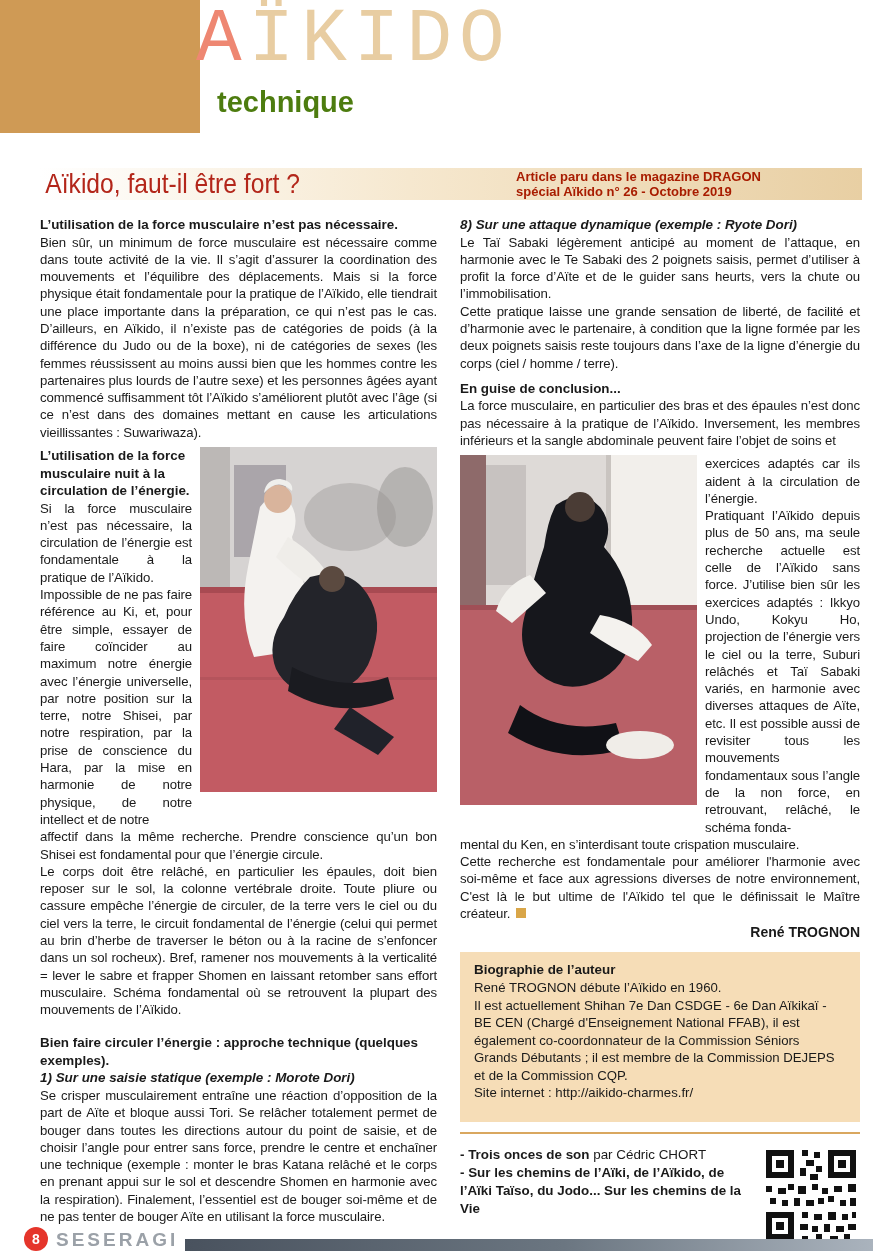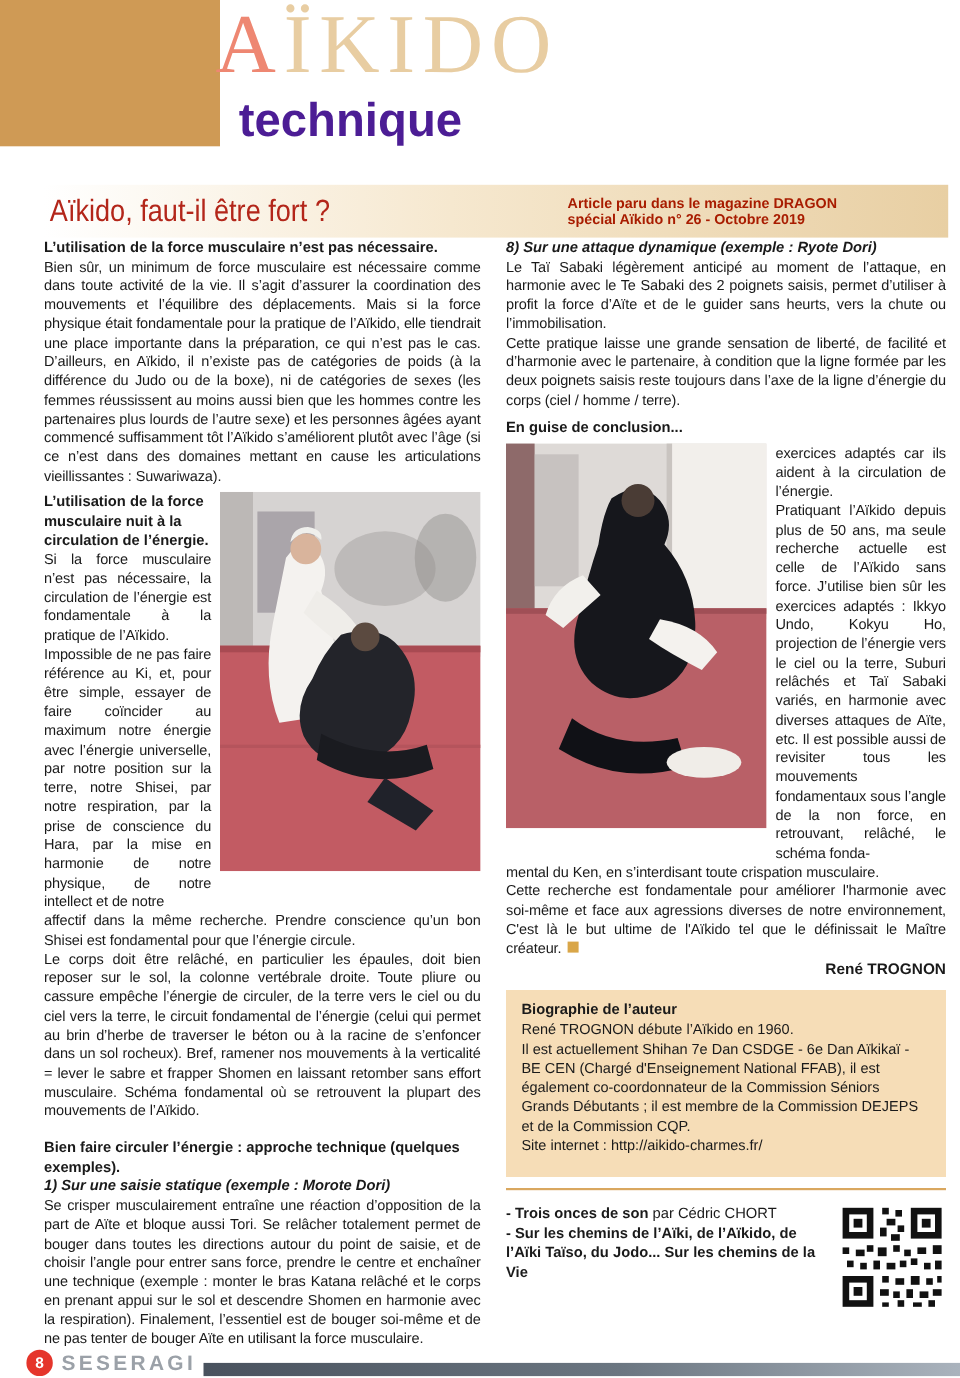--- a/index.html
+++ b/index.html
@@ -4,28 +4,28 @@
 <style>
   * { margin:0; padding:0; box-sizing:border-box; }
   html,body { background:#ffffff; }
   body {
     width:873px; height:1253px; position:relative; overflow:hidden;
     font-family:"Liberation Sans", sans-serif; color:#1a1a1a;
   }
 
   
   .header-block { position:absolute; left:0; top:0; width:200px; height:133px; background:#cf9a55; }
-  .brand { position:absolute; left:196px; top:2px; font-family:Liberation Serif, serif;
+  .brand { position:absolute; left:196px; top:2px; font-family:Liberation Mono, monospace;
            font-size:76px; font-weight:400; letter-spacing:7px; line-height:1; white-space:nowrap; }
   .brand .first { color:#ee8772; }
   .brand .rest  { color:#e8cda2; }
-  .subtitle { position:absolute; left:217px; top:86px; color:#4c1d95; font-weight:bold; font-size:43px; }
-
-  
-  .title-band { position:absolute; left:40px; top:168px; width:822px; height:48px;
+  .subtitle { position:absolute; left:217px; top:86px; color:#4d7c0f; font-weight:bold; font-size:29px; }
+
+  
+  .title-band { position:absolute; left:40px; top:168px; width:822px; height:32px;
                 background:linear-gradient(to right,#ffffff 0%,#f6e8cf 45%,#e8cfa3 100%);
                 display:flex; align-items:center; justify-content:space-between; }
   .page-title { color:#b3261a; font-size:28px; font-weight:400; line-height:32px;
                 transform:scaleX(0.88); transform-origin:left center; white-space:nowrap; padding-left:6px; }
   .source { width:340px; margin-right:6px; text-align:left; color:#a81c00; font-weight:bold;
             font-size:13px; line-height:15px; }
 
   
   .columns { position:absolute; left:40px; top:216px; width:820px; display:flex; gap:23px; }
   .col-left  { width:397px; }
@@ -122,20 +122,21 @@
     <p class="body">Se crisper musculairement entraîne une réaction d’opposition de la part de Aïte et bloque aussi Tori. Se relâcher totalement permet de bouger dans toutes les directions autour du point de saisie, et de choisir l’angle pour entrer sans force, prendre le centre et enchaîner une technique (exemple : monter le bras Katana relâché et le corps en prenant appui sur le sol et descendre Shomen en harmonie avec la respiration). Finalement, l’essentiel est de bouger soi-même et de ne pas tenter de bouger Aïte en utilisant la force musculaire.</p>
   </div>
 
   <div class="col-right">
     <div class="item-head">8) Sur une attaque dynamique (exemple : Ryote Dori)</div>
     <p class="body">Le Taï Sabaki légèrement anticipé au moment de l’attaque, en harmonie avec le Te Sabaki des 2 poignets saisis, permet d’utiliser à profit la force d’Aïte et de le guider sans heurts, vers la chute ou l’immobilisation.
 Cette pratique laisse une grande sensation de liberté, de facilité et d’harmonie avec le partenaire, à condition que la ligne formée par les deux poignets saisis reste toujours dans l’axe de la ligne d’énergie du corps (ciel / homme / terre).</p>
 
     <div class="gap-s"></div>
     <h3 class="subhead">En guise de conclusion...</h3>
+    <p class="body">La force musculaire, en particulier des bras et des épaules n’est donc pas nécessaire à la pratique de l’Aïkido. Inversement, les membres inférieurs et la sangle abdominale peuvent faire l’objet de soins et</p>
 
     <div class="wrap-row">
       <div class="photo">
         <svg width="237" height="350" viewBox="0 0 237 350" xmlns="http://www.w3.org/2000/svg">
           <rect x="0" y="0" width="237" height="160" fill="#dedad7"></rect>
           <rect x="150" y="0" width="87" height="160" fill="#f2efeb"></rect>
           <rect x="146" y="0" width="5" height="160" fill="#c9c4c0"></rect>
           <rect x="0" y="0" width="26" height="160" fill="#8e6a6a"></rect>
           <rect x="26" y="10" width="40" height="120" fill="#b8b3b0" opacity="0.6"></rect>
           <rect x="0" y="150" width="237" height="200" fill="#b96067"></rect>

